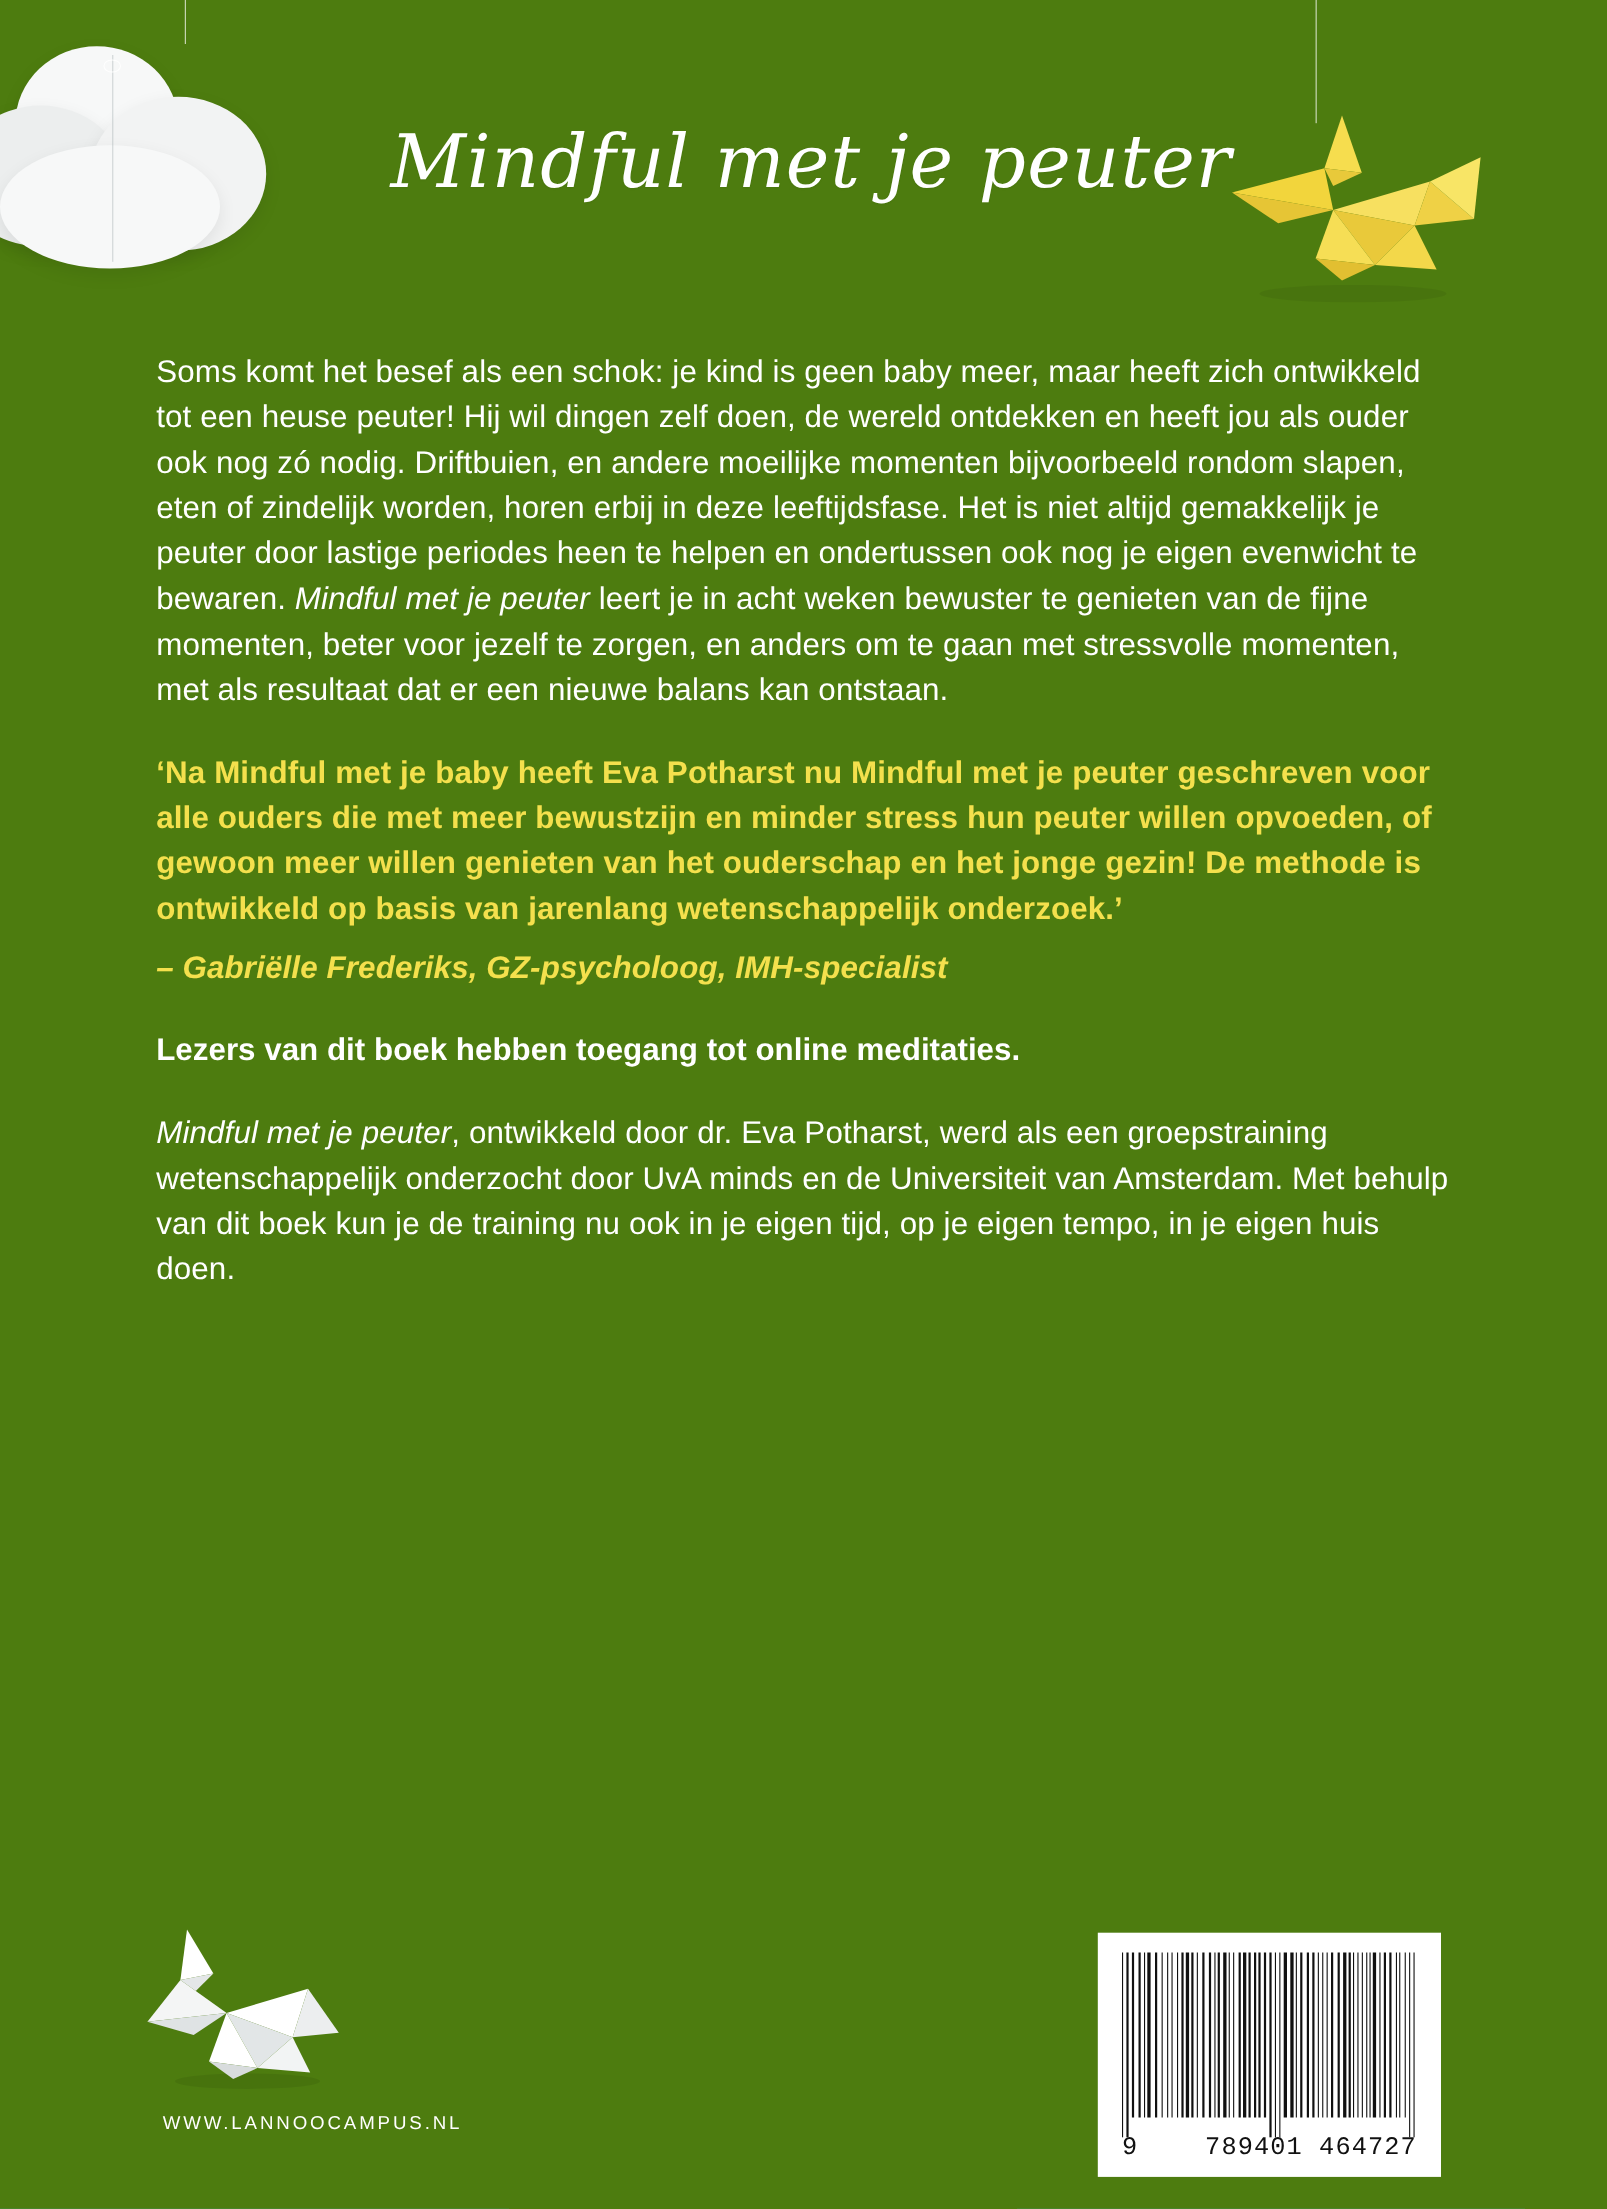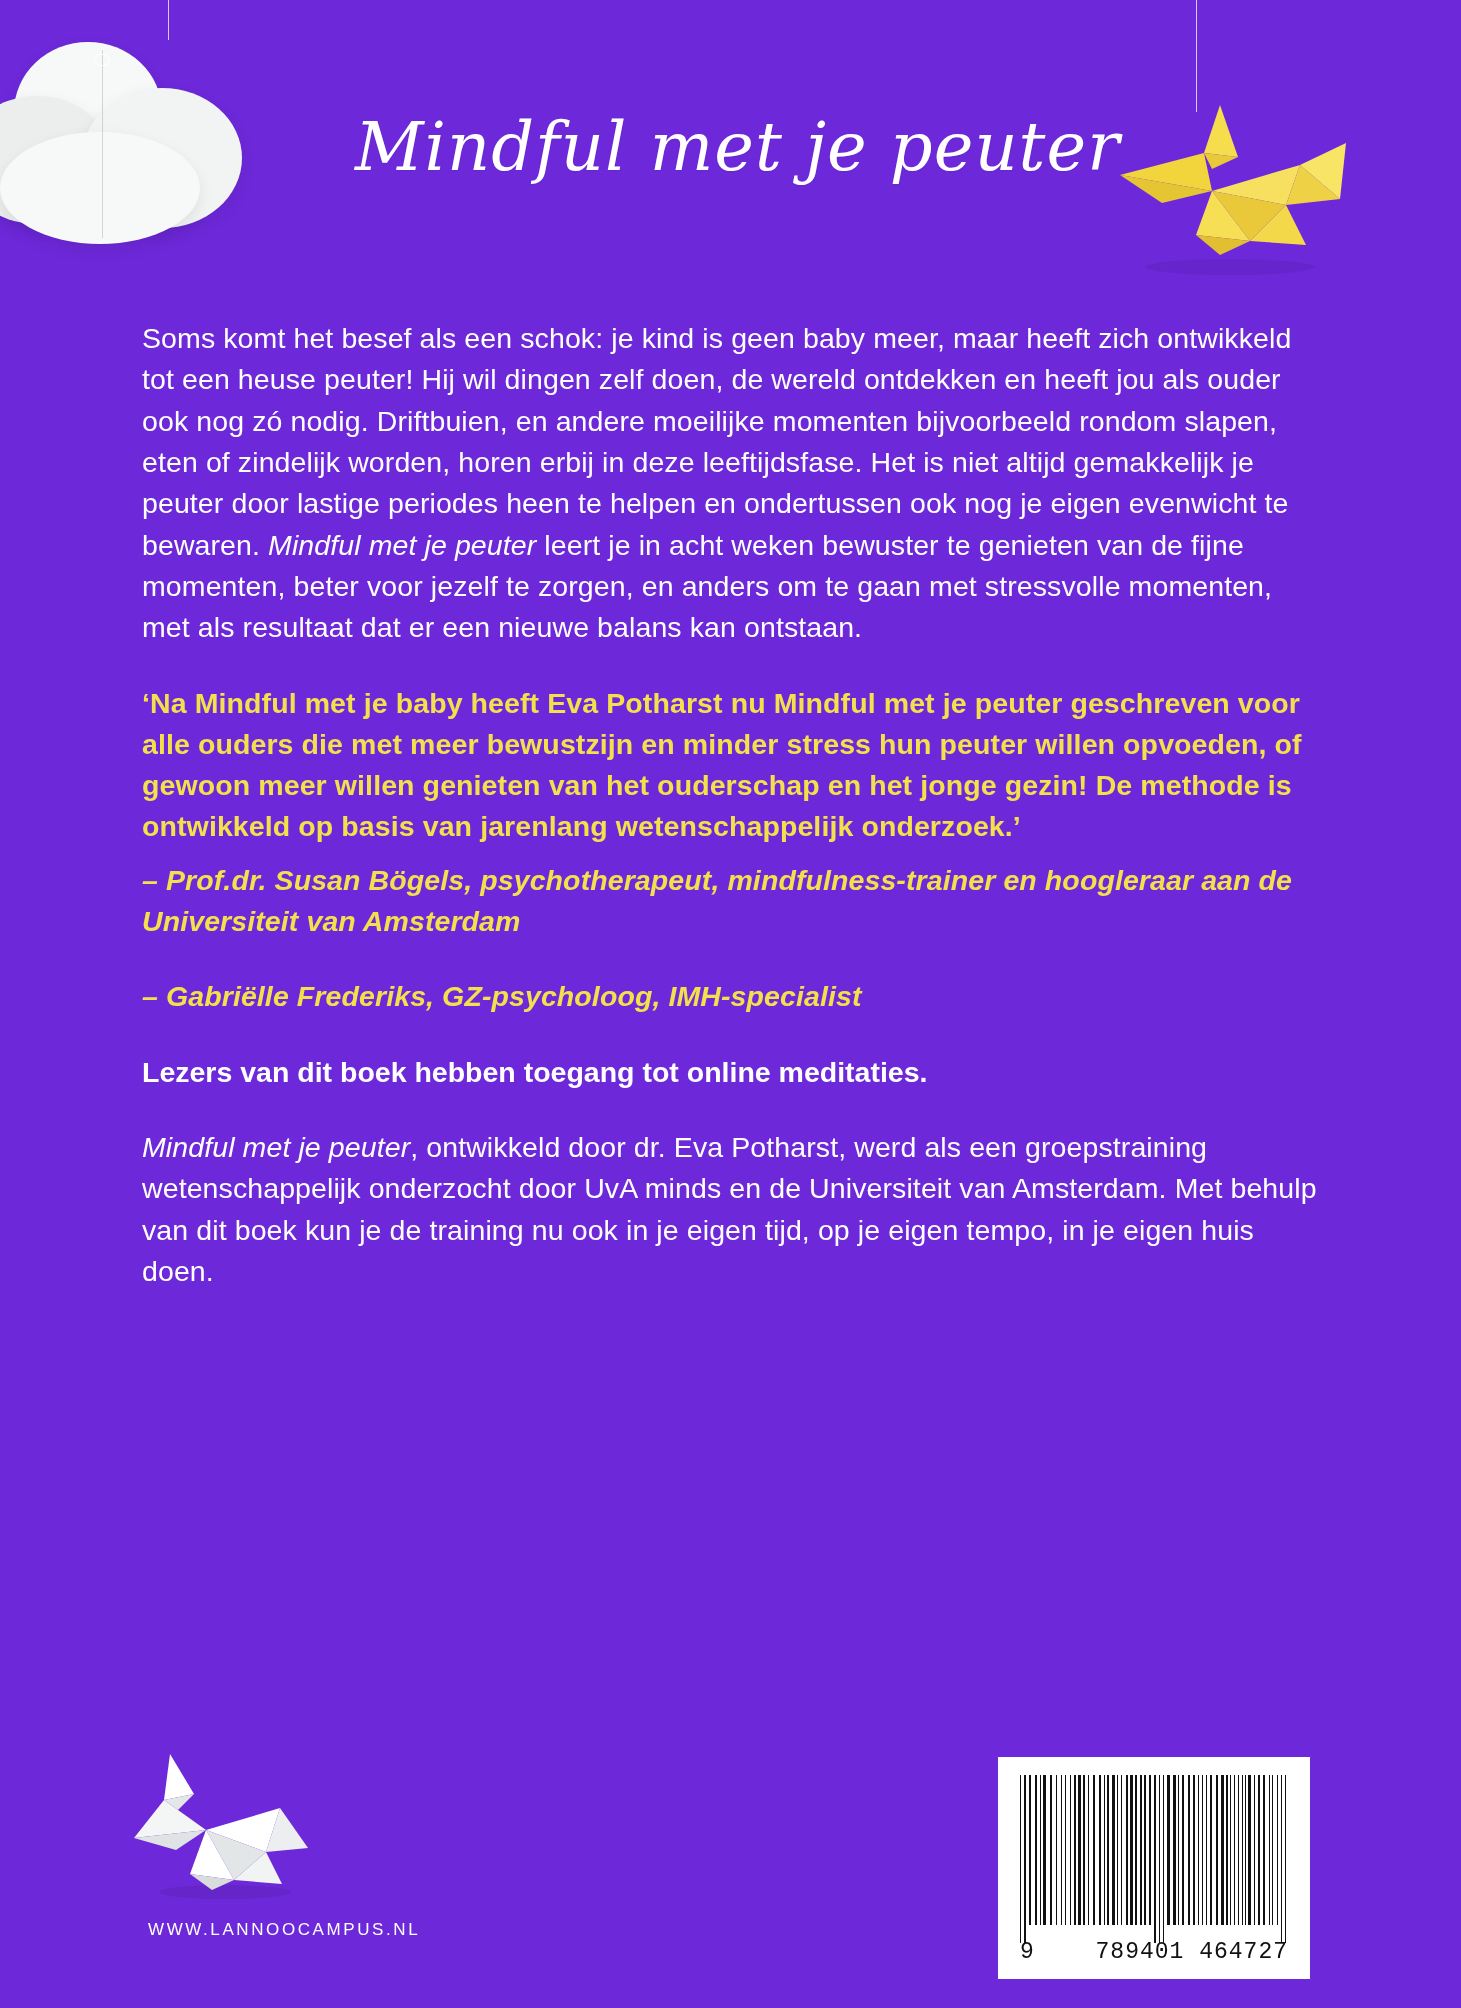--- a/index.html
+++ b/index.html
@@ -12,21 +12,21 @@
     background: #3fb3b2;
     font-family: "Liberation Sans", sans-serif;
     overflow: hidden;
     position: relative;
   }
 
   
   .page {
     position: absolute;
     inset: 0;
-    background: #6d28d9;
+    background: #4d7c0f;
     overflow: hidden;
   }
 
   
   .string {
     position: absolute;
     width: 1px;
     background: rgba(255,255,255,0.75);
     top: 0;
   }
@@ -241,21 +241,20 @@
     </svg>
   </div>
 
   <div class="title">Mindful met je peuter</div>
 
   <div class="content">
 
     <p class="para"><span>Soms komt het besef als een schok: je kind is geen baby meer, maar heeft zich ontwikkeld tot een heuse peuter! Hij wil dingen zelf doen, de wereld ontdekken en heeft jou als ouder ook nog zó nodig. Driftbuien, en andere moeilijke momenten bijvoorbeeld rondom slapen, eten of zindelijk worden, horen erbij in deze leeftijdsfase. Het is niet altijd gemakkelijk je peuter door lastige periodes heen te helpen en ondertussen ook nog je eigen evenwicht te bewaren. </span><span class="it">Mindful met je peuter</span><span> leert je in acht weken bewuster te genieten van de fijne momenten, beter voor jezelf te zorgen, en anders om te gaan met stressvolle momenten, met als resultaat dat er een nieuwe balans kan ontstaan.</span></p>
 
     <p class="quote">‘Na Mindful met je baby heeft Eva Potharst nu Mindful met je peuter geschreven voor alle ouders die met meer bewustzijn en minder stress hun peuter willen opvoeden, of gewoon meer willen genieten van het ouderschap en het jonge gezin! De methode is ontwikkeld op basis van jarenlang wetenschappelijk onderzoek.’</p>
-    <p class="attrib">– Prof.dr. Susan Bögels, psychotherapeut, mindfulness-trainer en hoogleraar aan de Universiteit van Amsterdam</p>
 
     <p class="attrib">– Gabriëlle Frederiks, GZ-psycholoog, IMH-specialist</p>
 
     <p class="bold-line">Lezers van dit boek hebben toegang tot online meditaties.</p>
 
     <p class="para"><span class="it">Mindful met je peuter</span><span>, ontwikkeld door dr. Eva Potharst, werd als een groepstraining wetenschappelijk onderzocht door UvA minds en de Universiteit van Amsterdam. Met behulp van dit boek kun je de training nu ook in je eigen tijd, op je eigen tempo, in je eigen huis doen.</span></p>
 
 
   </div>
 

